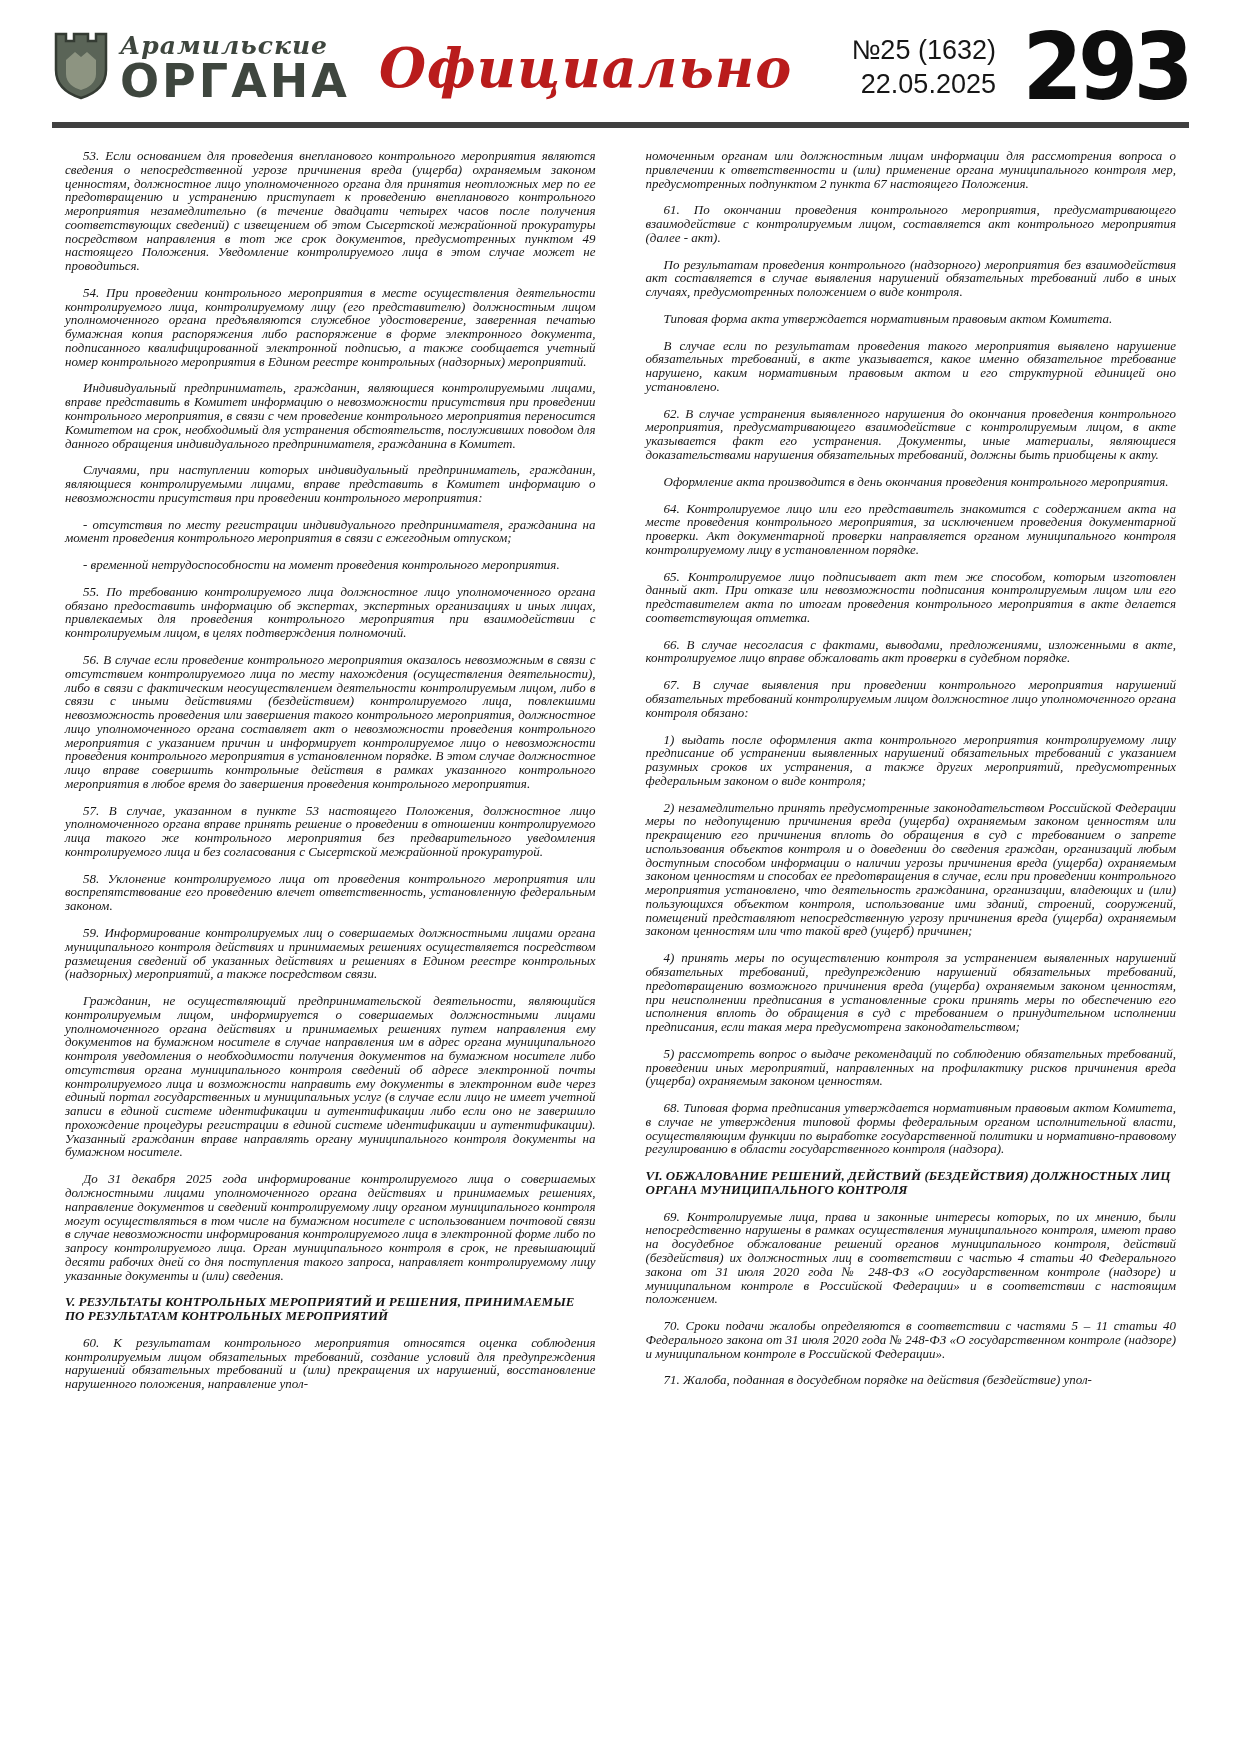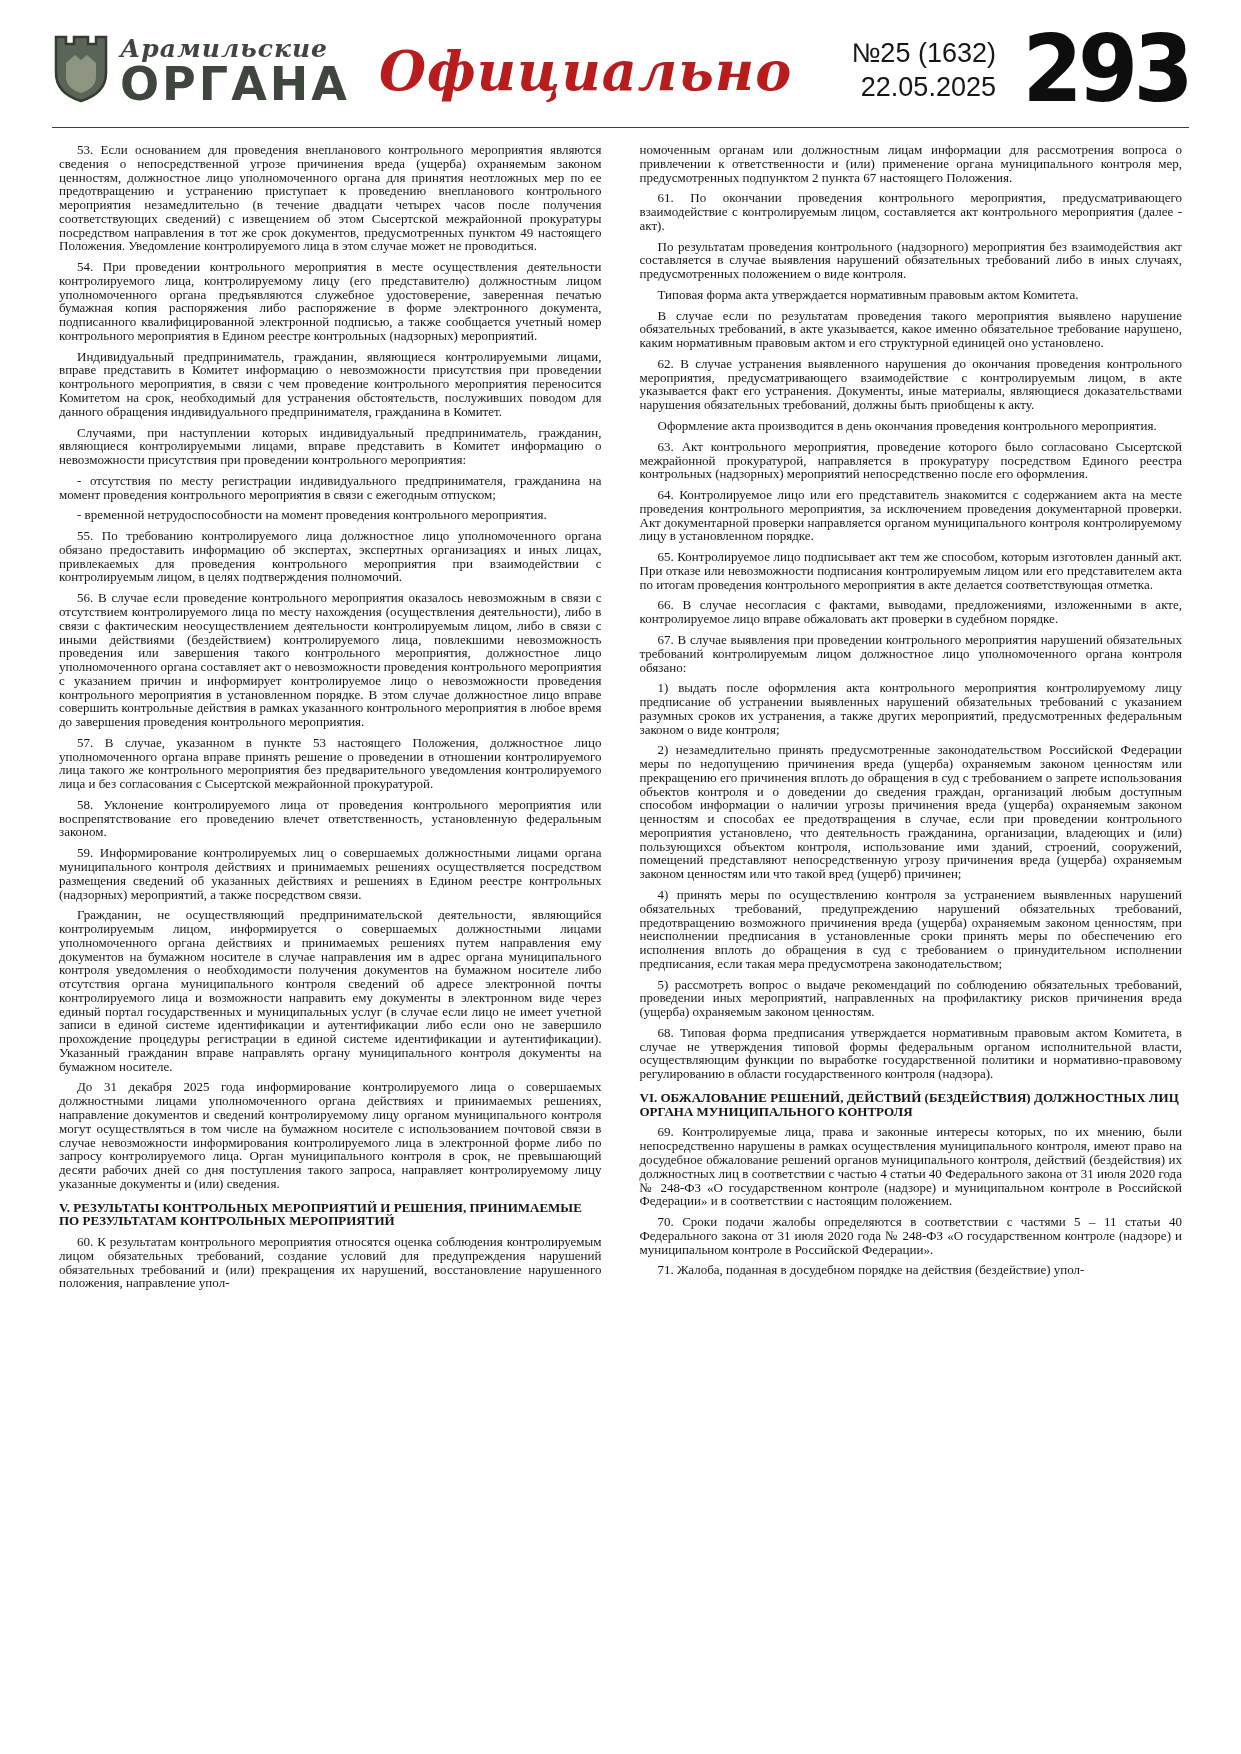--- a/index.html
+++ b/index.html
@@ -15,21 +15,21 @@
     width: 1241px; height: 1754px;
     padding: 24px 52px 30px 52px;
   }
 
   
   .masthead {
     display: flex;
     align-items: center;
     justify-content: space-between;
     gap: 16px;
-    border-bottom: 1px solid #404040;
+    border-bottom: 6px solid #404040;
     padding-bottom: 10px;
     height: 104px;
   }
   .brand {
     display: flex;
     align-items: center;
     gap: 10px;
     color: #3e463e;
     flex: 0 0 auto;
   }
@@ -87,21 +87,21 @@
     margin-top: 8px;
   }
   .col {
     width: 50%;
     text-align: justify;
     font-size: 13px;
     line-height: 1.06;
     hyphens: auto;
     -webkit-hyphens: auto;
   }
-  .para { margin: 7px; text-indent: 18px; }
+  .para { margin: 13px; text-indent: 18px; font-style: italic; }
   .para.cont { text-indent: 0; }
   .para.heading {
     text-indent: 0;
     text-align: left;
     font-weight: bold;
     margin-top: 10px;
     margin-bottom: 4px;
   }
 </style>
 </head>
@@ -152,21 +152,20 @@
         <p class="para body">60. К результатам контрольного мероприятия относятся оценка соблюдения контролируемым лицом обязательных требований, создание условий для предупреждения нарушений обязательных требований и (или) прекращения их нарушений, восстановление нарушенного положения, направление упол-</p>
       </div>
     <div class="col">
         <p class="para cont">номоченным органам или должностным лицам информации для рассмотрения вопроса о привлечении к ответственности и (или) применение органа муниципального контроля мер, предусмотренных подпунктом 2 пункта 67 настоящего Положения.</p>
         <p class="para body">61. По окончании проведения контрольного мероприятия, предусматривающего взаимодействие с контролируемым лицом, составляется акт контрольного мероприятия (далее - акт).</p>
         <p class="para body">По результатам проведения контрольного (надзорного) мероприятия без взаимодействия акт составляется в случае выявления нарушений обязательных требований либо в иных случаях, предусмотренных положением о виде контроля.</p>
         <p class="para body">Типовая форма акта утверждается нормативным правовым актом Комитета.</p>
         <p class="para body">В случае если по результатам проведения такого мероприятия выявлено нарушение обязательных требований, в акте указывается, какое именно обязательное требование нарушено, каким нормативным правовым актом и его структурной единицей оно установлено.</p>
         <p class="para body">62. В случае устранения выявленного нарушения до окончания проведения контрольного мероприятия, предусматривающего взаимодействие с контролируемым лицом, в акте указывается факт его устранения. Документы, иные материалы, являющиеся доказательствами нарушения обязательных требований, должны быть приобщены к акту.</p>
         <p class="para body">Оформление акта производится в день окончания проведения контрольного мероприятия.</p>
-        <p class="para body">63. Акт контрольного мероприятия, проведение которого было согласовано Сысертской межрайонной прокуратурой, направляется в прокуратуру посредством Единого реестра контрольных (надзорных) мероприятий непосредственно после его оформления.</p>
         <p class="para body">64. Контролируемое лицо или его представитель знакомится с содержанием акта на месте проведения контрольного мероприятия, за исключением проведения документарной проверки. Акт документарной проверки направляется органом муниципального контроля контролируемому лицу в установленном порядке.</p>
         <p class="para body">65. Контролируемое лицо подписывает акт тем же способом, которым изготовлен данный акт. При отказе или невозможности подписания контролируемым лицом или его представителем акта по итогам проведения контрольного мероприятия в акте делается соответствующая отметка.</p>
         <p class="para body">66. В случае несогласия с фактами, выводами, предложениями, изложенными в акте, контролируемое лицо вправе обжаловать акт проверки в судебном порядке.</p>
         <p class="para body">67. В случае выявления при проведении контрольного мероприятия нарушений обязательных требований контролируемым лицом должностное лицо уполномоченного органа контроля обязано:</p>
         <p class="para body">1) выдать после оформления акта контрольного мероприятия контролируемому лицу предписание об устранении выявленных нарушений обязательных требований с указанием разумных сроков их устранения, а также других мероприятий, предусмотренных федеральным законом о виде контроля;</p>
         <p class="para body">2) незамедлительно принять предусмотренные законодательством Российской Федерации меры по недопущению причинения вреда (ущерба) охраняемым законом ценностям или прекращению его причинения вплоть до обращения в суд с требованием о запрете использования объектов контроля и о доведении до сведения граждан, организаций любым доступным способом информации о наличии угрозы причинения вреда (ущерба) охраняемым законом ценностям и способах ее предотвращения в случае, если при проведении контрольного мероприятия установлено, что деятельность гражданина, организации, владеющих и (или) пользующихся объектом контроля, использование ими зданий, строений, сооружений, помещений представляют непосредственную угрозу причинения вреда (ущерба) охраняемым законом ценностям или что такой вред (ущерб) причинен;</p>
         <p class="para body">4) принять меры по осуществлению контроля за устранением выявленных нарушений обязательных требований, предупреждению нарушений обязательных требований, предотвращению возможного причинения вреда (ущерба) охраняемым законом ценностям, при неисполнении предписания в установленные сроки принять меры по обеспечению его исполнения вплоть до обращения в суд с требованием о принудительном исполнении предписания, если такая мера предусмотрена законодательством;</p>
         <p class="para body">5) рассмотреть вопрос о выдаче рекомендаций по соблюдению обязательных требований, проведении иных мероприятий, направленных на профилактику рисков причинения вреда (ущерба) охраняемым законом ценностям.</p>
         <p class="para body">68. Типовая форма предписания утверждается нормативным правовым актом Комитета, в случае не утверждения типовой формы федеральным органом исполнительной власти, осуществляющим функции по выработке государственной политики и нормативно-правовому регулированию в области государственного контроля (надзора).</p>
         <p class="para heading">VI. ОБЖАЛОВАНИЕ РЕШЕНИЙ, ДЕЙСТВИЙ (БЕЗДЕЙСТВИЯ) ДОЛЖНОСТНЫХ ЛИЦ ОРГАНА МУНИЦИПАЛЬНОГО КОНТРОЛЯ</p>

